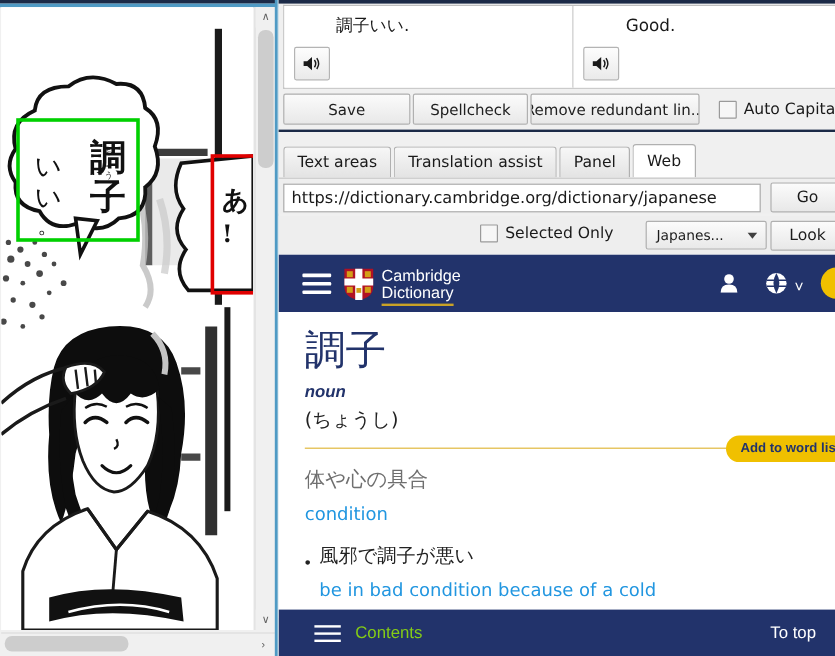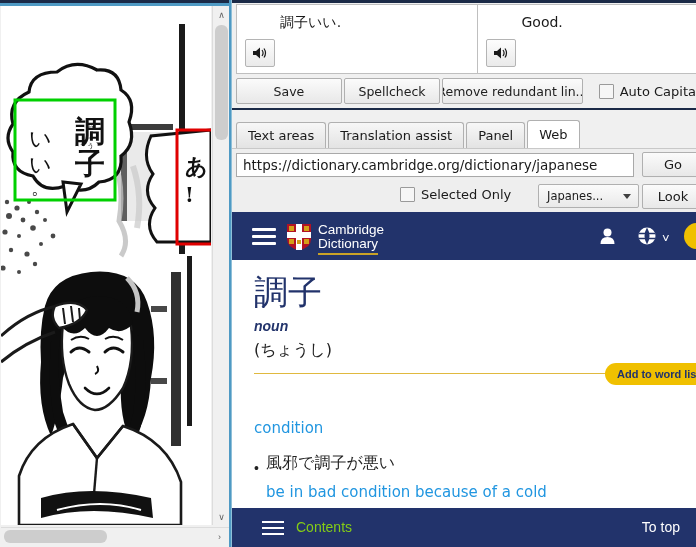--- a/index.html
+++ b/index.html
@@ -486,20 +486,21 @@
         <div id="cd-chev">˅</div>
         <div id="cd-search-btn"></div>
       </div>
 
       <div id="cd-body">
         <div id="cd-headword">調子</div>
         <div id="cd-pos">noun</div>
         <div id="cd-reading">(ちょうし)</div>
         <div id="cd-rule"></div>
         <div id="cd-addlist">Add to word list</div>
+        <div id="cd-gloss-ja">体や心の具合</div>
         <div id="cd-gloss-en">condition</div>
         <div id="cd-ex-bullet">•</div>
         <div id="cd-ex-ja">風邪で調子が悪い</div>
         <div id="cd-ex-en">be in bad condition because of a cold</div>
       </div>
 
       <div id="cd-bottombar">
         <div id="cd-bb-burger">
           <div></div>
             <div></div>

